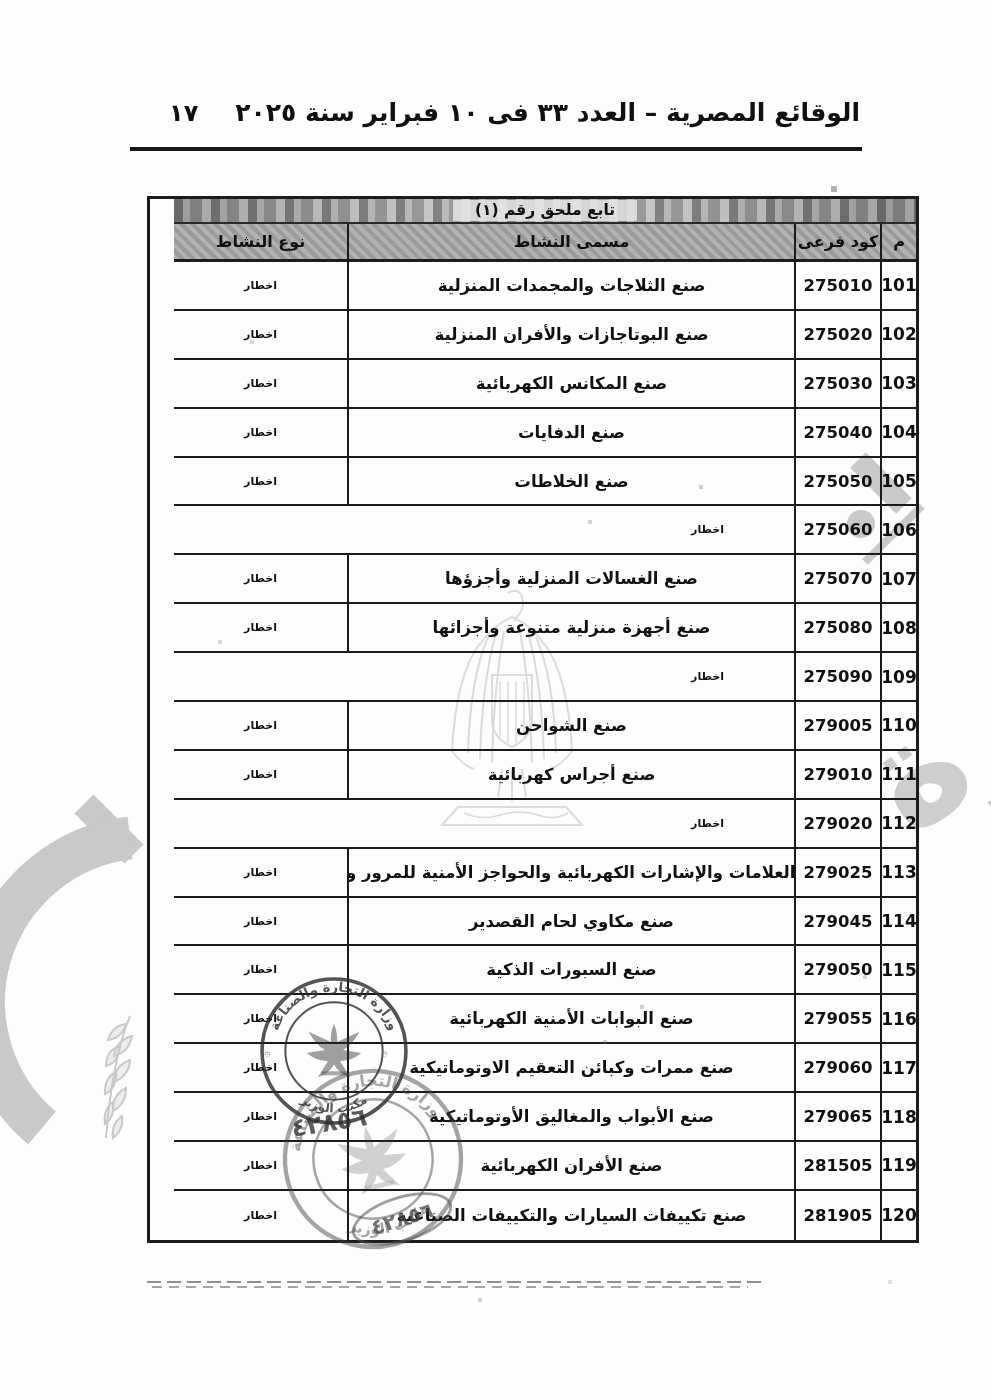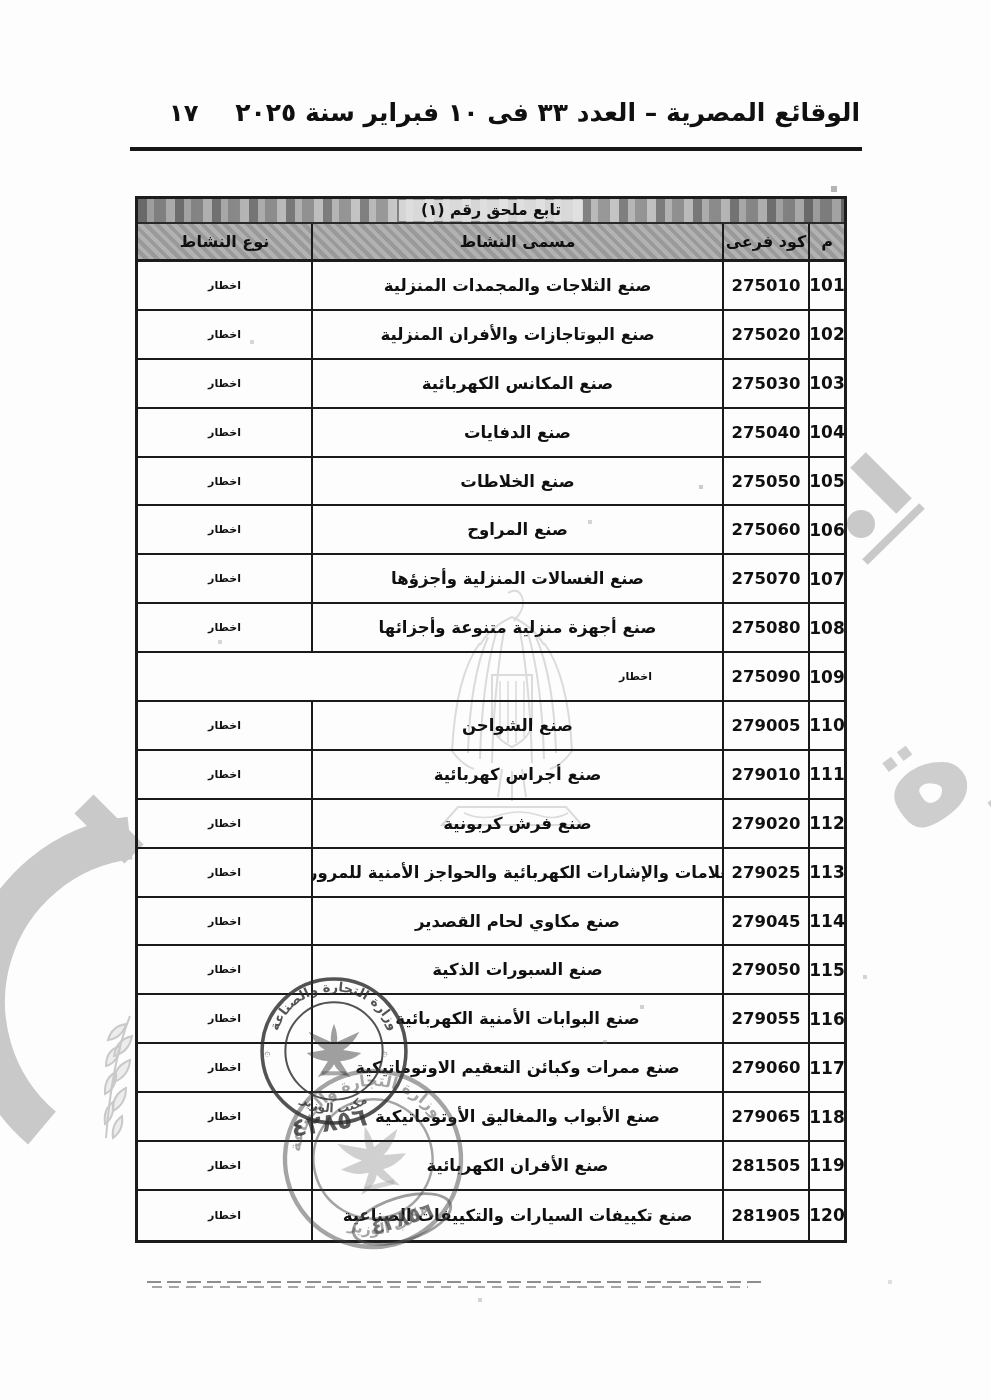--- a/index.html
+++ b/index.html
@@ -34,22 +34,22 @@
       641px 1006px 0 1px rgba(110,110,110,.3),
       604px 1041px 0 1px rgba(120,120,120,.3),
       864px 976px 0 1px rgba(120,120,120,.3),
       251px 341px 0 1px rgba(130,130,130,.3),
       219px 641px 0 1px rgba(130,130,130,.3),
       889px 1281px 0 1px rgba(130,130,130,.25),
       479px 1299px 0 1px rgba(120,120,120,.3);
   }
 
   
-  .annex { position:absolute; top:196px; left:135px; width:712px; z-index:1;
-           border:3px solid #1c1c1c; background:transparent; }
+  .annex { position:absolute; top:196px; left:147px; width:772px; z-index:1;
+           border:3px solid #1c1c1c; background:transparent;padding-left:24px; }
   .title-band {
     height:25px; display:flex; align-items:center; justify-content:center;
     border-bottom:2px solid #2a2a2a;
     background:
       repeating-linear-gradient(90deg, rgba(60,60,60,.50) 0 9px, rgba(165,165,165,.40) 9px 16px,
         rgba(95,95,95,.45) 16px 28px, rgba(195,195,195,.35) 28px 37px),
       linear-gradient(90deg,#969696 0%,#c2c2c2 30%,#d8d8d8 50%,#bfbfbf 72%,#8f8f8f 100%);
   }
   .title-band span { font-size:15.5px; font-weight:700; background:rgba(228,228,228,.85); padding:0 22px; line-height:21px; }
   .subtitle-row { height:33px; display:flex; align-items:center; justify-content:center;
@@ -196,21 +196,20 @@
     <div class="t-row">
       <div class="cell c-num">105</div>
       <div class="cell c-code">275050</div>
       <div class="cell c-name">صنع الخلاطات</div>
       <div class="cell c-type">اخطار</div>
     </div>
 
     <div class="t-row">
       <div class="cell c-num">106</div>
       <div class="cell c-code">275060</div>
-      <div class="cell c-name">صنع المراوح</div>
       <div class="cell c-type">اخطار</div>
     </div>
 
     <div class="t-row">
       <div class="cell c-num">107</div>
       <div class="cell c-code">275070</div>
       <div class="cell c-name">صنع الغسالات المنزلية وأجزؤها</div>
       <div class="cell c-type">اخطار</div>
     </div>
 
@@ -237,21 +236,20 @@
     <div class="t-row">
       <div class="cell c-num">111</div>
       <div class="cell c-code">279010</div>
       <div class="cell c-name">صنع أجراس كهربائية</div>
       <div class="cell c-type">اخطار</div>
     </div>
 
     <div class="t-row">
       <div class="cell c-num">112</div>
       <div class="cell c-code">279020</div>
-      <div class="cell c-name">صنع فرش كربونية</div>
       <div class="cell c-type">اخطار</div>
     </div>
 
     <div class="t-row">
       <div class="cell c-num">113</div>
       <div class="cell c-code">279025</div>
       <div class="cell c-name">صنع العلامات والإشارات الكهربائية والحواجز الأمنية للمرور وغيره</div>
       <div class="cell c-type">اخطار</div>
     </div>
 

